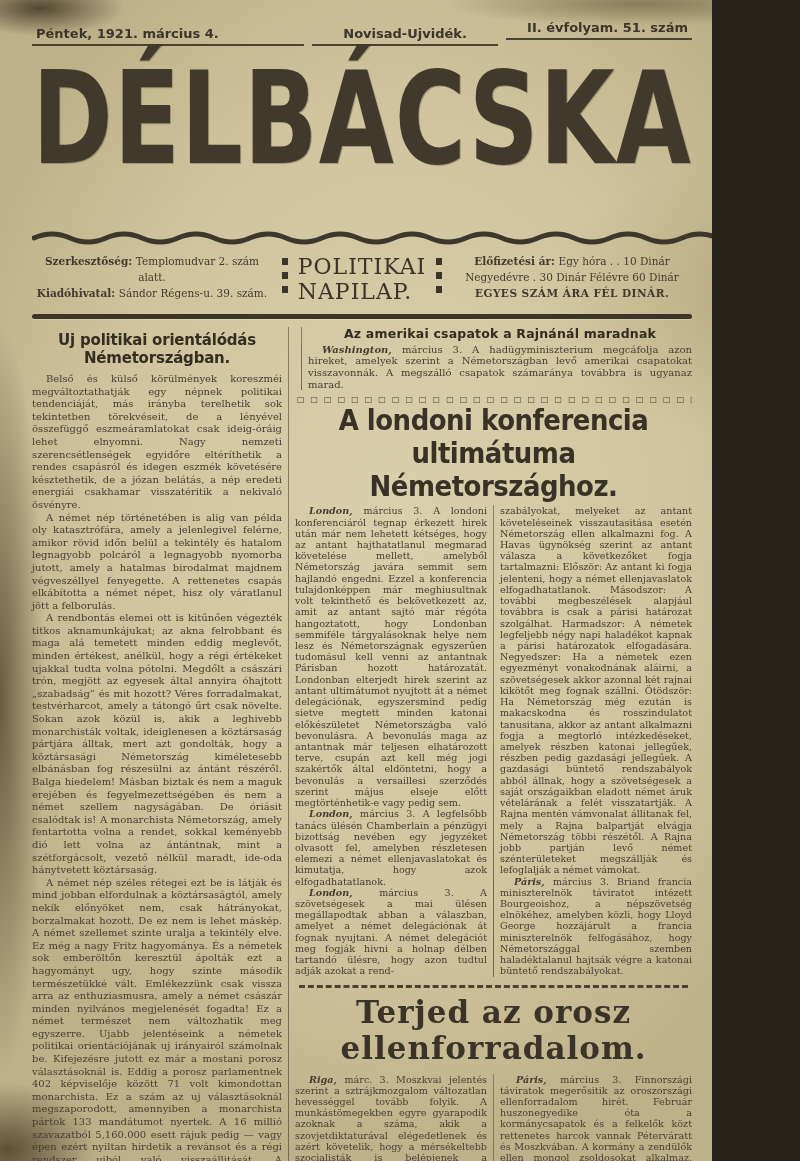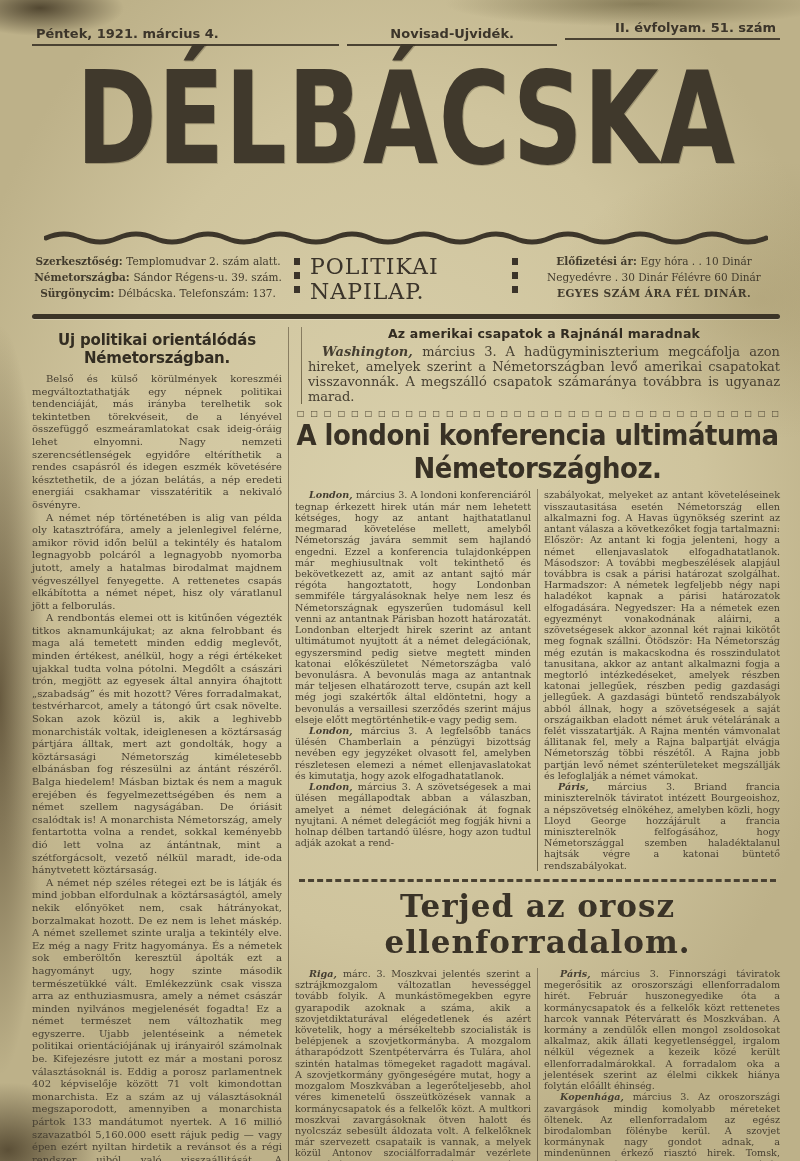--- a/index.html
+++ b/index.html
@@ -1,17 +1,17 @@
 <!DOCTYPE html>
 <html><head>
 <meta charset="utf-8">
 <style>
   html,body{margin:0;padding:0;background:#27221a;}
   .page{
-    position:relative;width:800px;height:1161px;overflow:hidden;
+    position:relative;width:712px;height:1161px;overflow:hidden;
     color:#453e31;
     font-family:"DejaVu Serif", serif;
     background:
       radial-gradient(ellipse 120px 40px at 40px 8px, rgba(46,36,20,.75), rgba(46,36,20,0) 70%),
       radial-gradient(ellipse 260px 30px at 640px 4px, rgba(90,80,48,.55), rgba(90,80,48,0) 75%),
       radial-gradient(ellipse 60px 500px at 0px 700px, rgba(56,42,22,.65), rgba(56,42,22,0) 75%),
       radial-gradient(ellipse 120px 90px at 8px 1150px, rgba(50,38,20,.7), rgba(50,38,20,0) 75%),
       radial-gradient(ellipse 300px 200px at 760px 300px, rgba(150,135,90,.35), rgba(150,135,90,0) 70%),
       radial-gradient(ellipse 500px 700px at 400px 520px, #d9d0ac, #cfc49d 60%, #bdb189 92%);
   }
@@ -50,21 +50,21 @@
     margin:4px 0 6px 0;color:#332d22;letter-spacing:-.2px;}
   .textflow{font-size:10px;line-height:1.26;text-align:justify;}
   .art-p{margin:0;text-indent:14px;hyphens:auto;}
   .art-p.noindent{text-indent:0;}
   .lead{font-weight:bold;font-style:italic;}
   .mainright{flex:1;min-width:0;}
   .row.split{display:flex;}
   .cellA,.cellB{flex:1;min-width:0;font-size:9.6px;line-height:1.17;text-align:justify;}
   .cellB h3{font-family:"DejaVu Sans",sans-serif;font-size:12.5px;margin:0 0 2px 0;
     text-align:center;color:#322c21;letter-spacing:.2px;}
-  .cellB .smallp{font-size:13px;}
+  .cellB .smallp{font-size:10px;}
   .sig{text-align:right;font-style:italic;font-size:10px;padding-right:24px;margin-top:2px;}
   .ornament{white-space:nowrap;overflow:hidden;font-size:8px;letter-spacing:6px;
     color:#4a4232;margin:5px 0 2px 2px;}
   .headline-sans{font-family:"DejaVu Sans",sans-serif;font-size:26px;text-align:center;
     margin:4px 0 7px 0;color:#383125;transform:scaleY(1.1);letter-spacing:-.5px;}
   .headline-serif{font-family:"DejaVu Serif",serif;font-size:31px;text-align:center;
     margin:6px 0 8px 0;color:#3a3327;letter-spacing:1px;font-weight:bold;}
   .dashed{border-top:3px dashed #4a4232;margin:8px 4px 2px 4px;}
   .subcol .art-p{text-indent:16px;}
 </style>
@@ -82,22 +82,21 @@
 
     <div class="masthead">DÉLBÁCSKA</div>
 
     <svg class="wave" width="724" height="16" viewBox="0 0 724 16">
       <path d="M2 8 Q20 0 38 8 T74 8 T110 8 T146 8 T182 8 T218 8 T254 8 T290 8 T326 8 T362 8 T398 8 T434 8 T470 8 T506 8 T542 8 T578 8 T614 8 T650 8 T686 8 T722 8" fill="none" stroke="#3d362a" stroke-width="5" stroke-linecap="round"></path>
     </svg>
 
     <div class="inforow">
       <div class="info-left">
           <p class="info-line art-p"><span class="lead">Szerkesztőség: </span>Templomudvar 2. szám alatt.</p>
-          <p class="info-line art-p"><span class="lead">Németországba: </span>Sándor Régens-u. 39. szám.</p>
-          <p class="info-line art-p"><span class="lead">Sürgönycim: </span>Délbácska. Telefonszám: 137.</p>
+          <p class="info-line art-p"><span class="lead">Kiadóhivatal: </span>Sándor Régens-u. 39. szám.</p>
         </div>
       <div class="vdots"></div>
       <div class="info-center">POLITIKAI NAPILAP.</div>
       <div class="vdots"></div>
       <div class="info-right">
           <p class="info-line art-p"><span class="lead">Előfizetési ár: </span>Egy hóra . . 10 Dinár</p>
           <p class="info-line art-p">Negyedévre . 30 Dinár Félévre 60 Dinár</p>
           <p class="info-line art-p">EGYES SZÁM ÁRA FÉL DINÁR.</p>
         </div>
     </div>

